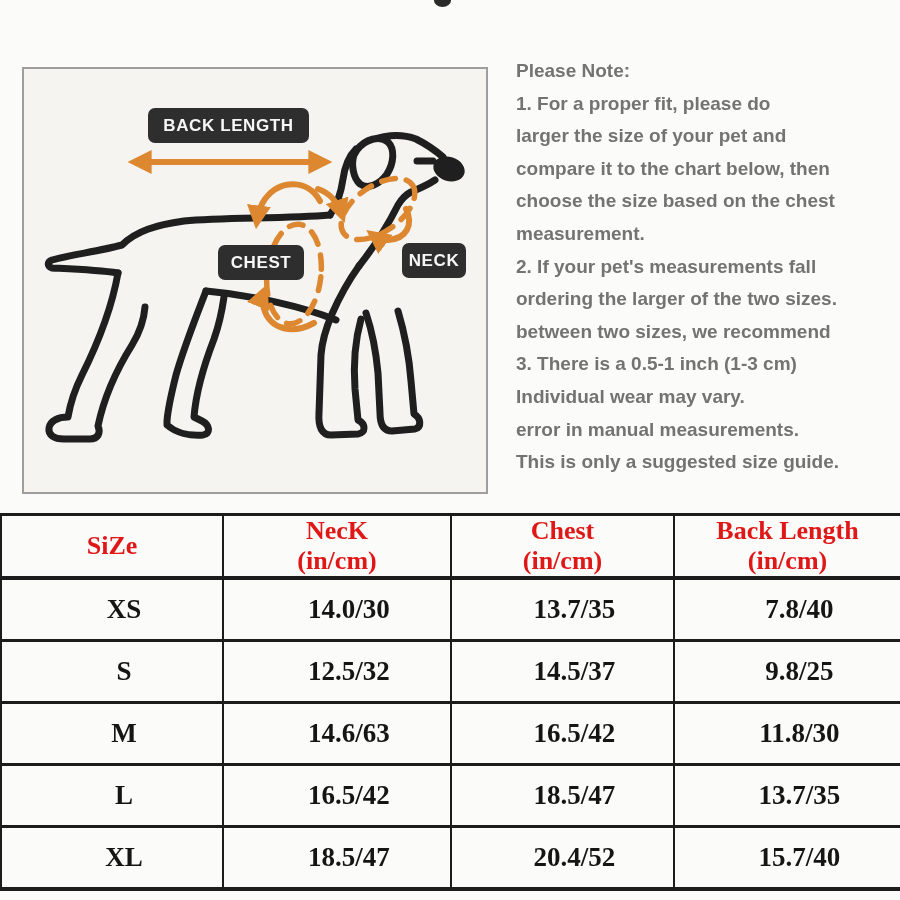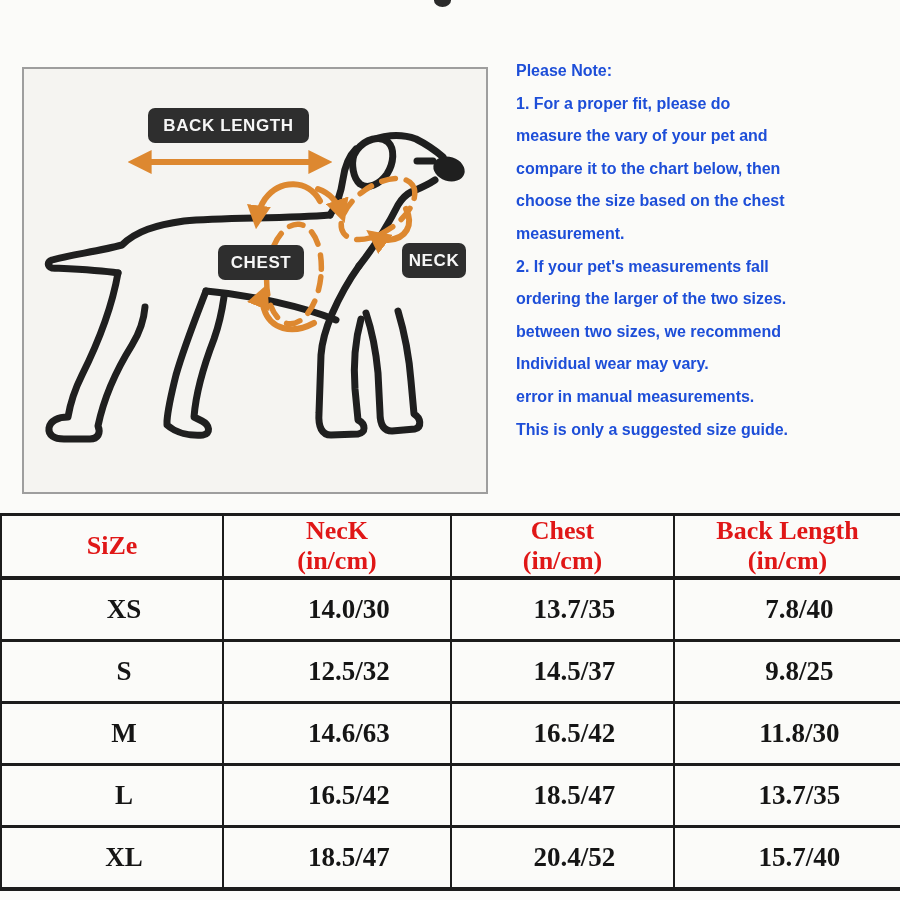--- a/index.html
+++ b/index.html
@@ -22,21 +22,21 @@
     font-size:17px;letter-spacing:.6px;display:flex;align-items:center;
     justify-content:center;border-radius:7px;
   }
   .badge-back{left:124px;top:39px;width:161px;height:35px;}
   .badge-chest{left:194px;top:176px;width:86px;height:35px;}
   .badge-neck{left:378px;top:174px;width:64px;height:35px;}
 
   
   .note{
     position:absolute;left:516px;top:55px;width:382px;
-    color:#1d4ed8;font-size:16px;line-height:32.6px;font-weight:600;
+    color:#737373;font-size:19px;line-height:32.6px;font-weight:600;
   }
   .note div{white-space:nowrap;}
 
   
   .size-table{
     position:absolute;left:0;top:513px;width:900px;
     border-collapse:collapse;table-layout:fixed;text-align:center;
     font-family:"Liberation Serif","DejaVu Serif",serif;
     border-top:3px solid #1c1c1c;border-bottom:4px solid #1c1c1c;
     border-left:2px solid #1c1c1c;border-right:2px solid #1c1c1c;
@@ -114,27 +114,28 @@
       <span>CHEST</span>
     </div>
     <div class="badge badge-neck">
       <span>NECK</span>
     </div>
   </div>
 
   <div class="note">
     <div>Please Note:</div>
     <div>1. For a proper fit, please do</div>
-    <div>measure the vary of your pet and</div>
+    <div>larger the size of your pet and</div>
     <div>compare it to the chart below, then</div>
     <div>choose the size based on the chest</div>
     <div>measurement.</div>
     <div>2. If your pet's measurements fall</div>
     <div>ordering the larger of the two sizes.</div>
     <div>between two sizes, we recommend</div>
+    <div>3. There is a 0.5-1 inch (1-3 cm)</div>
     <div>Individual wear may vary.</div>
     <div>error in manual measurements.</div>
     <div>This is only a suggested size guide.</div>
   </div>
 
   <table class="size-table">
     <colgroup>
       <col style="width:222px">
         <col style="width:228px">
         <col style="width:223px">

